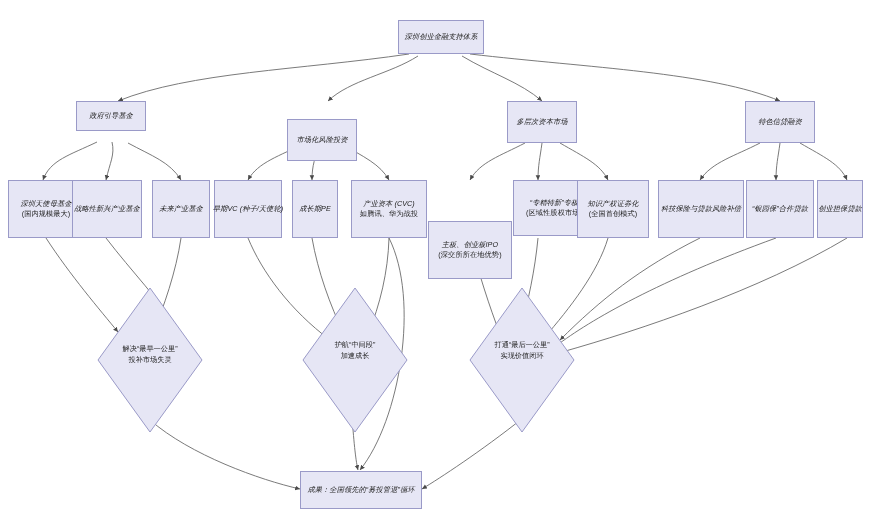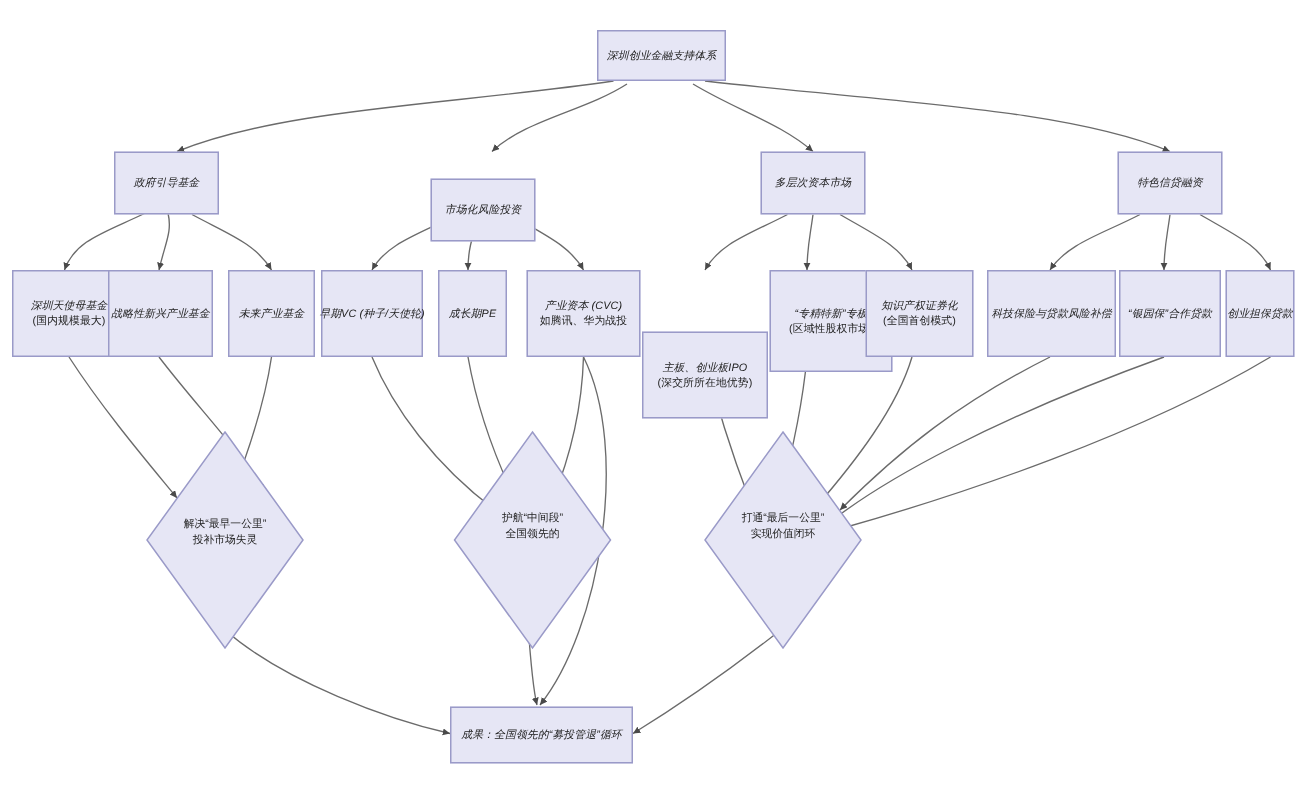--- a/index.html
+++ b/index.html
@@ -122,21 +122,21 @@
       <path d="M150,420 C190,455 260,480 300,489"></path>
       <path d="M352,416 C354,445 356,462 358,470"></path>
       <path d="M523,418 C480,452 440,478 422,489"></path>
     </g>
   </svg>
 
   <div class="node" style="left:398px; top:20px; width:86px; height:34px;">
     <span class="l1">深圳创业金融支持体系</span>
   </div>
 
-  <div class="node" style="left:76px; top:101px; width:70px; height:42px;">
+  <div class="node" style="left:76px; top:101px; width:70px; height:30px;">
     <span class="l1">政府引导基金</span>
   </div>
   <div class="node" style="left:287px; top:119px; width:70px; height:42px;">
     <span class="l1">市场化风险投资</span>
   </div>
   <div class="node" style="left:507px; top:101px; width:70px; height:42px;">
     <span class="l1">多层次资本市场</span>
   </div>
   <div class="node" style="left:745px; top:101px; width:70px; height:42px;">
     <span class="l1">特色信贷融资</span>
@@ -159,21 +159,21 @@
     <span class="l1">成长期PE</span>
   </div>
   <div class="node" style="left:351px; top:180px; width:76px; height:58px;">
     <span class="l1">产业资本 (CVC)</span>
     <span class="l2">如腾讯、华为战投</span>
   </div>
   <div class="node" style="left:428px; top:180px; width:84px; height:58px;margin-top:41px;">
     <span class="l1">主板、创业板IPO</span>
     <span class="l2">(深交所所在地优势)</span>
   </div>
-  <div class="node" style="left:513px; top:180px; width:82px; height:68px;">
+  <div class="node" style="left:513px; top:180px; width:82px; height:56px;">
     <span class="l1">“专精特新”专板</span>
     <span class="l2">(区域性股权市场)</span>
   </div>
   <div class="node" style="left:577px; top:180px; width:72px; height:58px;">
     <span class="l1">知识产权证券化</span>
     <span class="l2">(全国首创模式)</span>
   </div>
   <div class="node" style="left:658px; top:180px; width:86px; height:58px;">
     <span class="l1">科技保险与贷款风险补偿</span>
   </div>
@@ -193,21 +193,21 @@
       <span>投补市场失灵</span>
     </div>
   </div>
 
   <div class="diamond-wrap" style="left:303px; top:288px; width:104px; height:144px;">
     <svg class="dshape" width="104" height="144" viewBox="0 0 104 144">
       <polygon points="52,0 104,72 52,144 0,72" fill="#e6e6f5" stroke="#9a9ac8" stroke-width="1"></polygon>
     </svg>
     <div class="dlabel" style="top:52px;">
       <span>护航“中间段”</span><br>
-      <span>全国领先的</span>
+      <span>加速成长</span>
     </div>
   </div>
 
   <div class="diamond-wrap" style="left:470px; top:288px; width:104px; height:144px;">
     <svg class="dshape" width="104" height="144" viewBox="0 0 104 144">
       <polygon points="52,0 104,72 52,144 0,72" fill="#e6e6f5" stroke="#9a9ac8" stroke-width="1"></polygon>
     </svg>
     <div class="dlabel" style="top:52px;">
       <span>打通“最后一公里”</span><br>
       <span>实现价值闭环</span>

